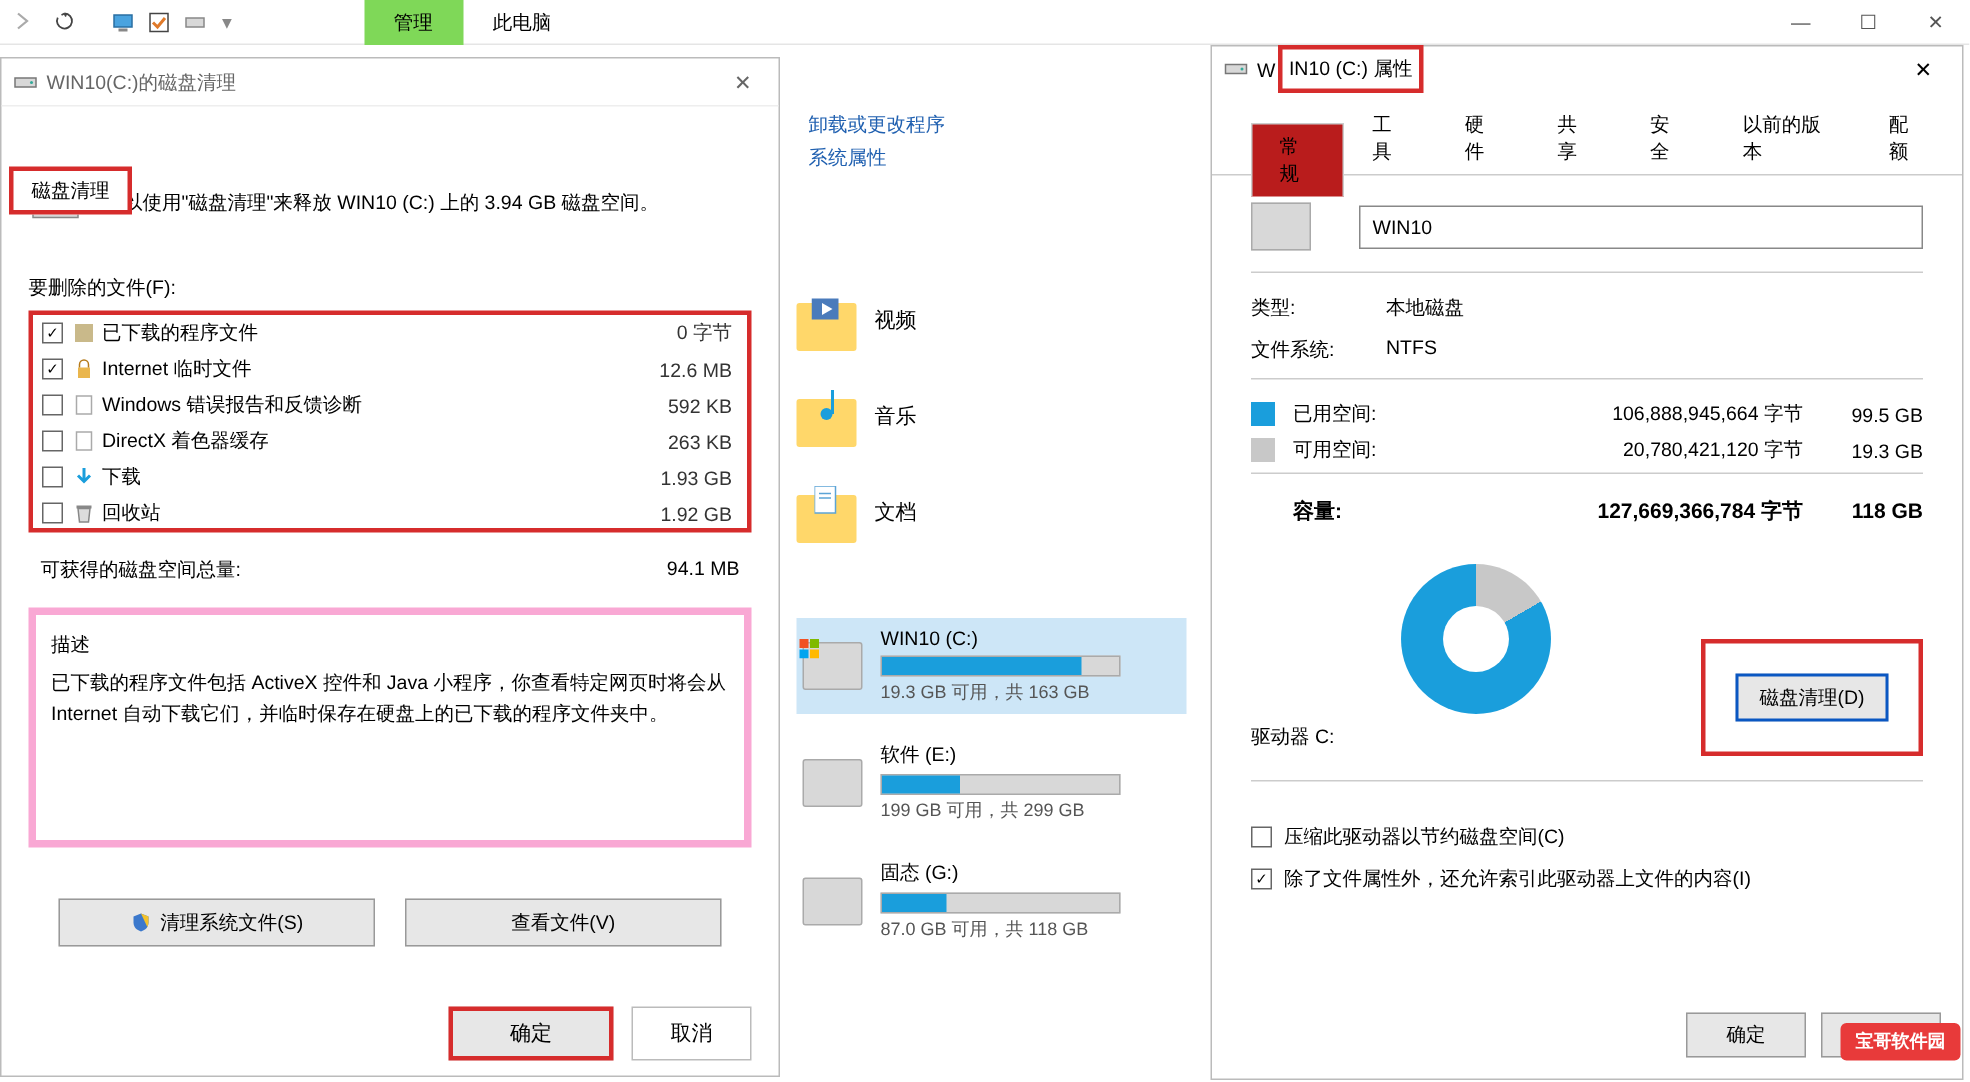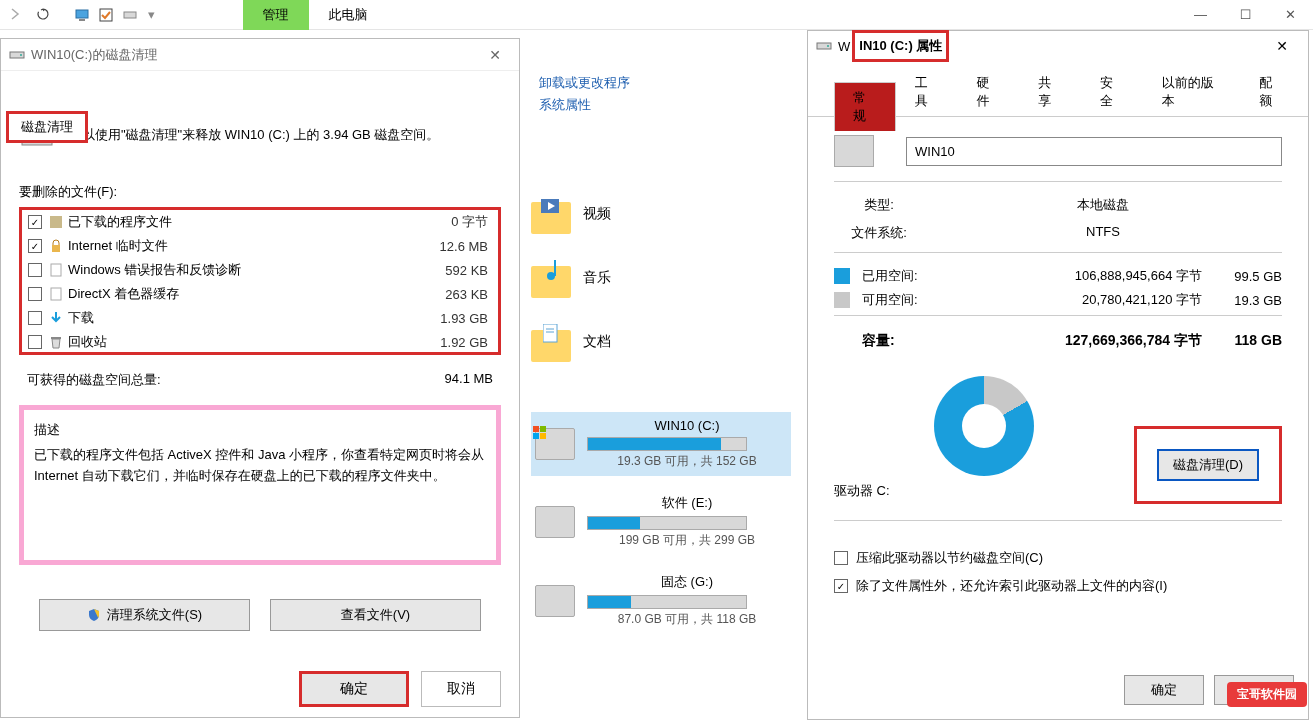--- a/index.html
+++ b/index.html
@@ -49,40 +49,40 @@
 .explorer-mid .task-link { font-size: 13px; color: #2060b0; margin: 4px 0; padding-left: 8px; }
 .explorer-mid .folders { margin-top: 80px; }
 .folder-item { display: flex; align-items: center; gap: 12px; margin: 24px 0; }
 .folder-icon { width: 40px; height: 40px; position: relative; }
 .folder-base { width: 40px; height: 32px; background: #ffd76a; border-radius: 2px; position: absolute; bottom: 0; }
 .folder-label { font-size: 14px; }
 .drives-section { margin-top: 50px; }
 .drive-item { display: flex; align-items: center; gap: 12px; margin: 12px 0; padding: 6px 4px; }
 .drive-item.selected { background: #cde6f7; }
 .drive-icon { width: 40px; height: 32px; background: #d8d8d8; border: 1px solid #aaa; border-radius: 2px; position: relative; }
-.drive-info { flex: 1; text-align: center; }
+.drive-info { flex: 1; }
 .drive-name { font-size: 13px; margin-bottom: 4px; }
 .drive-bar { width: 160px; height: 14px; background: #d8d8d8; border: 1px solid #aaa; position: relative; }
 .drive-bar-fill { height: 100%; background: #1a9edc; }
 .drive-text { font-size: 12px; color: #555; margin-top: 2px; }
 
 
 .props-dialog { position: absolute; top: 30px; right: 4px; width: 502px; height: 690px; background: #fff; border: 1px solid #bbb; }
 .props-dialog .titlebar { height: 30px; display: flex; align-items: center; padding: 0 8px; }
-.props-dialog .title-highlight { border: 3px solid #d62c2c; padding: 4px 4px; font-weight: bold; }
+.props-dialog .title-highlight { border: 3px solid #d62c2c; padding: 4px 4px; }
 .props-dialog .closep { margin-left: auto; padding: 4px 12px; font-size: 14px; }
 .props-tabs { display: flex; padding: 6px 6px 0 6px; gap: 0; border-bottom: 1px solid #ccc; }
 .props-tab { padding: 6px 18px; font-size: 13px; border: 1px solid transparent; border-bottom: none; }
 .props-tab.active { border-color: #ccc; background: #b91c1c; position: relative; top: 15px; margin-left: 20px; }
 .props-body { padding: 18px 26px; }
 .props-row { display: flex; align-items: center; margin-bottom: 14px; }
 .vol-icon { width: 40px; height: 32px; background: #d8d8d8; border: 1px solid #aaa; margin-right: 32px; }
 .vol-input { flex: 1; border: 1px solid #888; padding: 6px 8px; font-size: 13px; }
 .props-hr { border: none; border-top: 1px solid #ccc; margin: 6px 0 14px 0; }
-.info-row { display: flex; font-size: 13px; margin: 10px 0; text-align: center; }
+.info-row { display: flex; font-size: 13px; margin: 10px 0; }
 .info-label { width: 90px; }
 .info-value { flex: 1; }
 .space-row { display: flex; align-items: center; font-size: 13px; margin: 6px 0; }
 .space-sq { width: 16px; height: 16px; margin-right: 12px; }
 .space-sq.used { background: #1a9edc; }
 .space-sq.free { background: #c8c8c8; }
 .space-label { width: 80px; }
 .space-bytes { flex: 1; text-align: right; }
 .space-gb { width: 80px; text-align: right; }
 .cap-row { display: flex; font-size: 14px; margin: 16px 0; font-weight: bold; }
@@ -326,21 +326,21 @@
             <rect width="6" height="6" x="8" y="1" fill="#7fba00"></rect>
             <rect width="6" height="6" x="1" y="8" fill="#00a4ef"></rect>
             <rect width="6" height="6" x="8" y="8" fill="#ffb900"></rect>
           </svg>
       </div>
       <div class="drive-info">
         <div class="drive-name">WIN10 (C:)</div>
         <div class="drive-bar">
             <div class="drive-bar-fill" style="width:84%"></div>
           </div>
-        <div class="drive-text">19.3 GB 可用，共 152 GB</div>
+        <div class="drive-text">19.3 GB 可用，共 163 GB</div>
       </div>
     </div>
     <div class="drive-item">
       <div class="drive-icon"></div>
       <div class="drive-info">
         <div class="drive-name">软件 (E:)</div>
         <div class="drive-bar">
             <div class="drive-bar-fill" style="width:33%"></div>
           </div>
         <div class="drive-text">199 GB 可用，共 299 GB</div>

